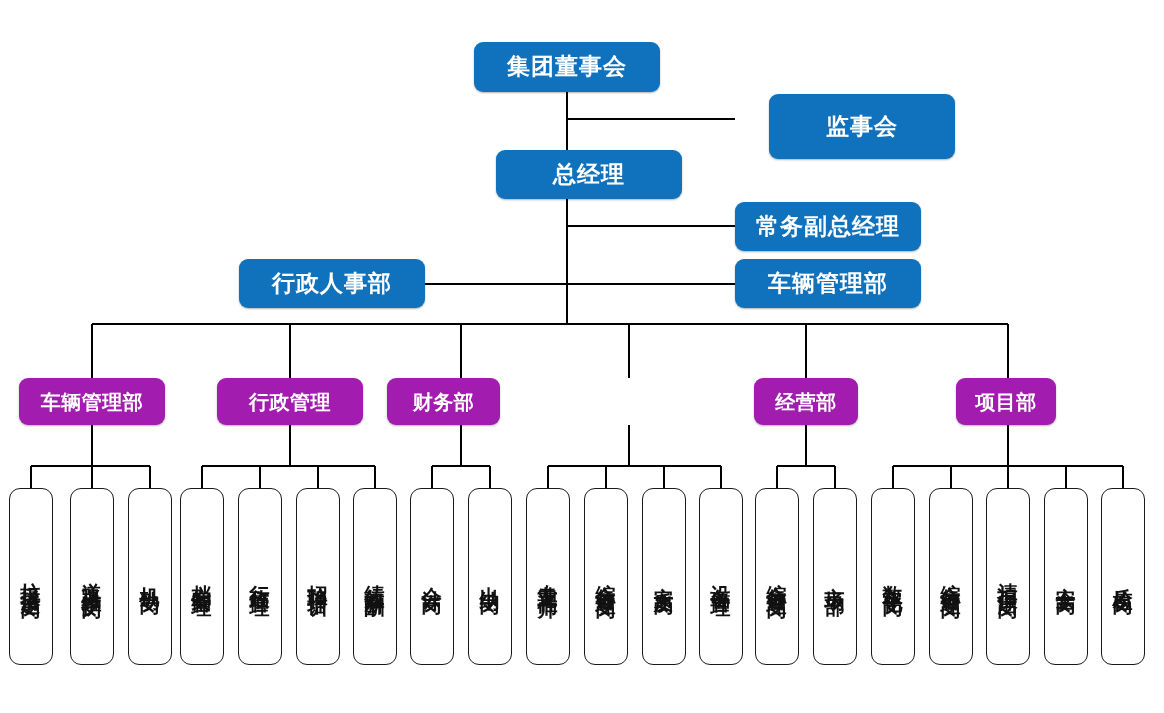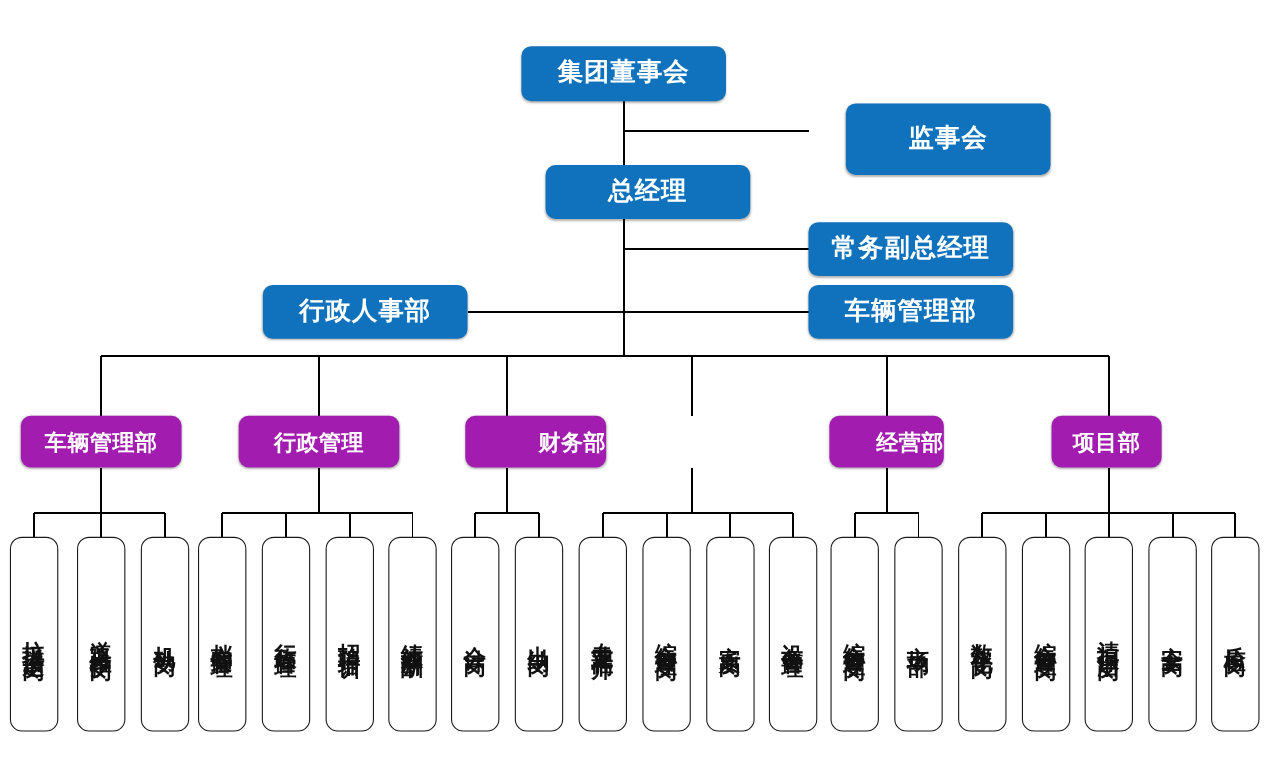--- a/index.html
+++ b/index.html
@@ -170,26 +170,26 @@
   </div>
 
   <div class="node orange" style="left:19px;top:378px;width:146px;height:47px;">
     <span class="label">车辆管理部</span>
   </div>
 
   <div class="node orange" style="left:217px;top:378px;width:146px;height:47px;">
     <span class="label">行政管理</span>
   </div>
 
-  <div class="node orange" style="left:423px;top:378px;width:128px;height:47px;justify-content:flex-end;">
+  <div class="node orange" style="left:387px;top:378px;width:113px;height:47px;">
     <span class="label">财务部</span>
   </div>
 
 
-  <div class="node orange" style="left:754px;top:378px;width:104px;height:47px;justify-content:flex-end;">
+  <div class="node orange" style="left:754px;top:378px;width:104px;height:47px;">
     <span class="label">经营部</span>
   </div>
 
   <div class="node orange" style="left:956px;top:378px;width:100px;height:47px;">
     <span class="label">项目部</span>
   </div>
 
   <div class="node post" style="left:9px;top:488px;width:44px;height:177px;">
     <span class="label">垃圾清运岗</span>
   </div>

